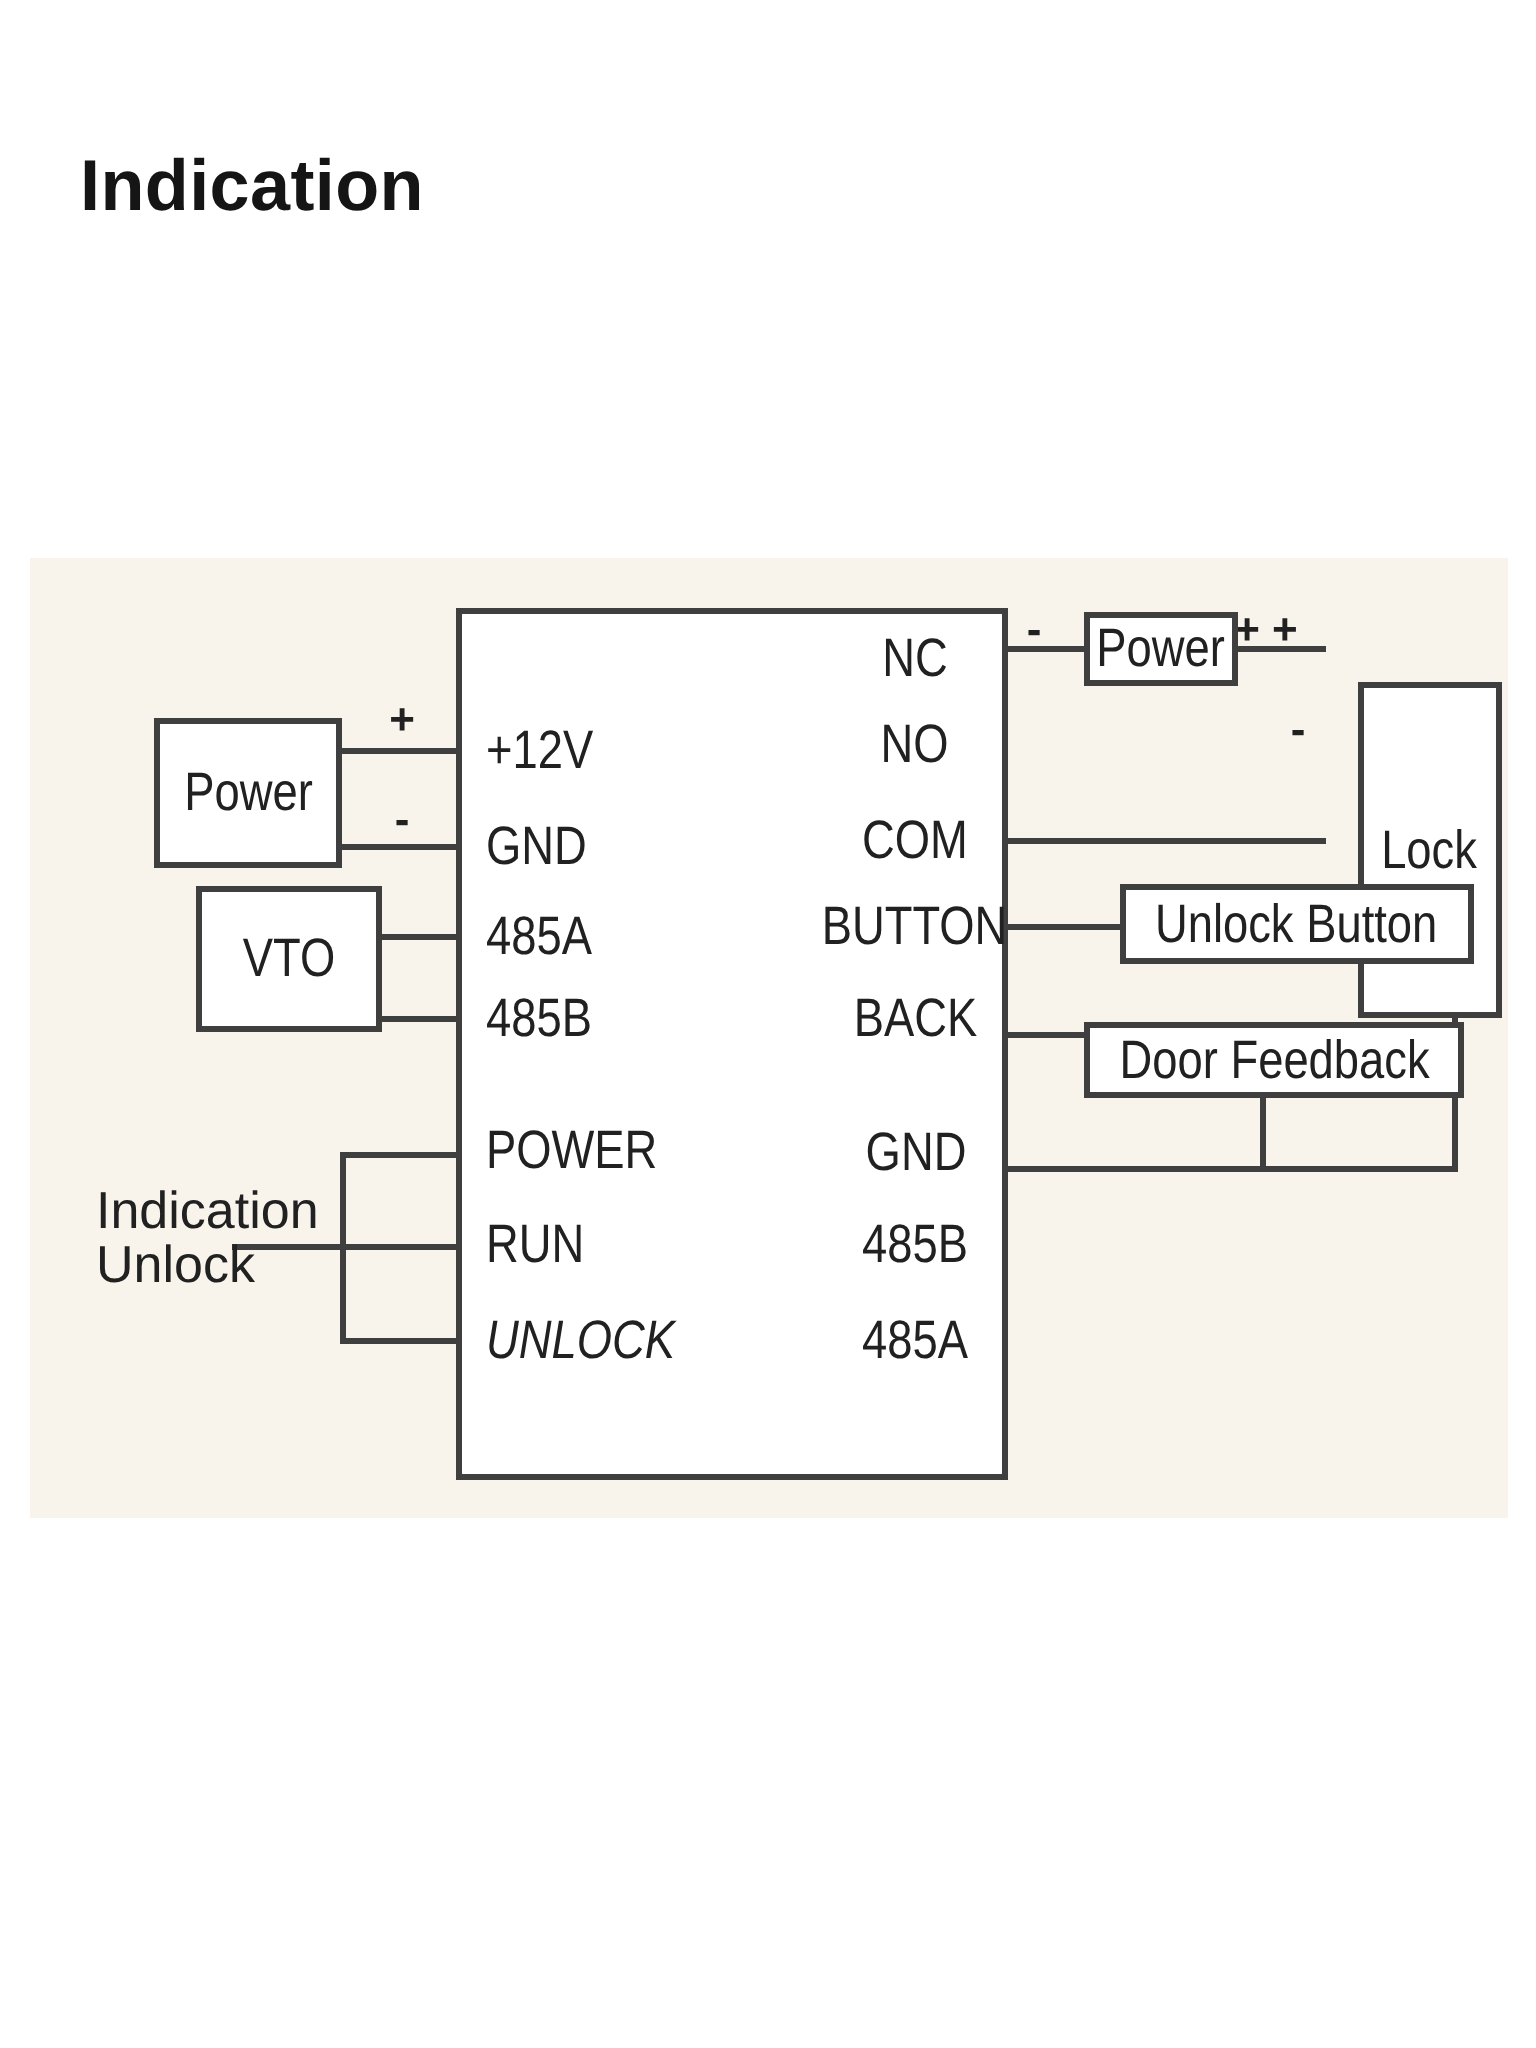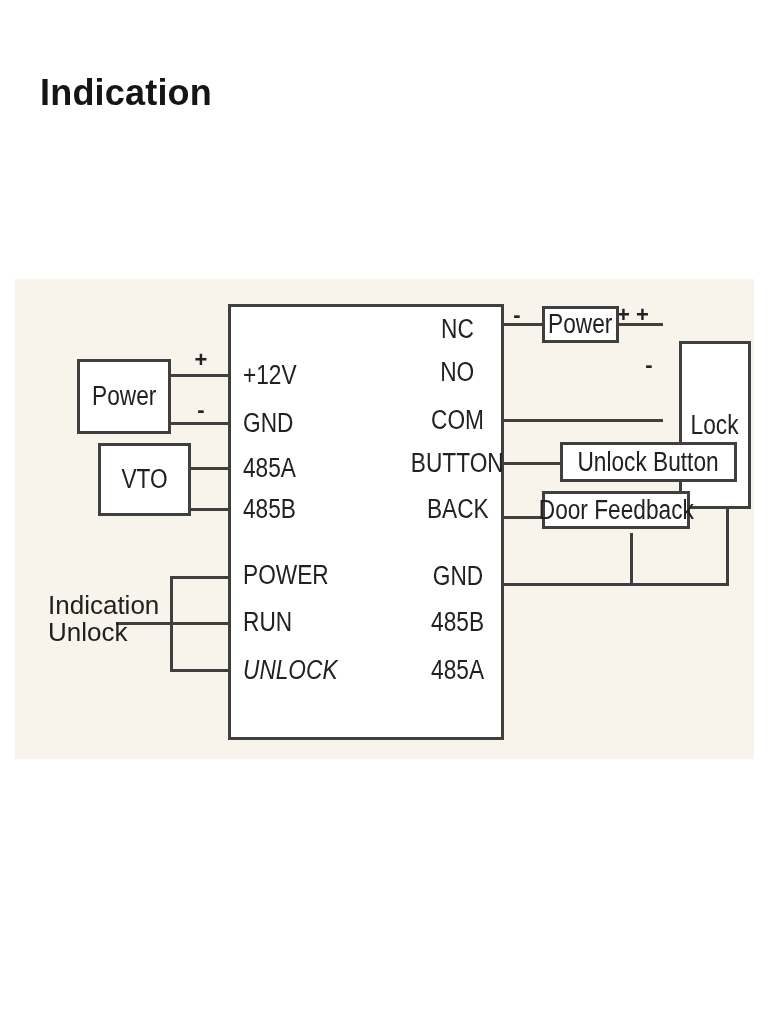--- a/index.html
+++ b/index.html
@@ -68,21 +68,21 @@
     </div>
     <div class="box" style="left:527px;top:27px;width:77px;height:37px;">
       <span class="boxlbl sq o-c">Power</span>
     </div>
     <div class="box" style="left:664px;top:26px;width:72px;height:168px;margin-top:36px;">
       <span class="boxlbl sq o-c">Lock</span>
     </div>
     <div class="box" style="left:545px;top:163px;width:177px;height:40px;">
       <span class="boxlbl sq o-c">Unlock Button</span>
     </div>
-    <div class="box" style="left:527px;top:212px;width:148px;height:38px;">
+    <div class="box" style="left:527px;top:232px;width:190px;height:38px;">
       <span class="boxlbl sq o-c">Door Feedback</span>
     </div>
 
     <div class="multiline" style="left:0px;top:313px;width:102px;">
       <div>Indication</div>
       <div>Unlock</div>
     </div>
 
     <div class="box" style="left:213px;top:25px;width:276px;height:436px;"></div>
 

